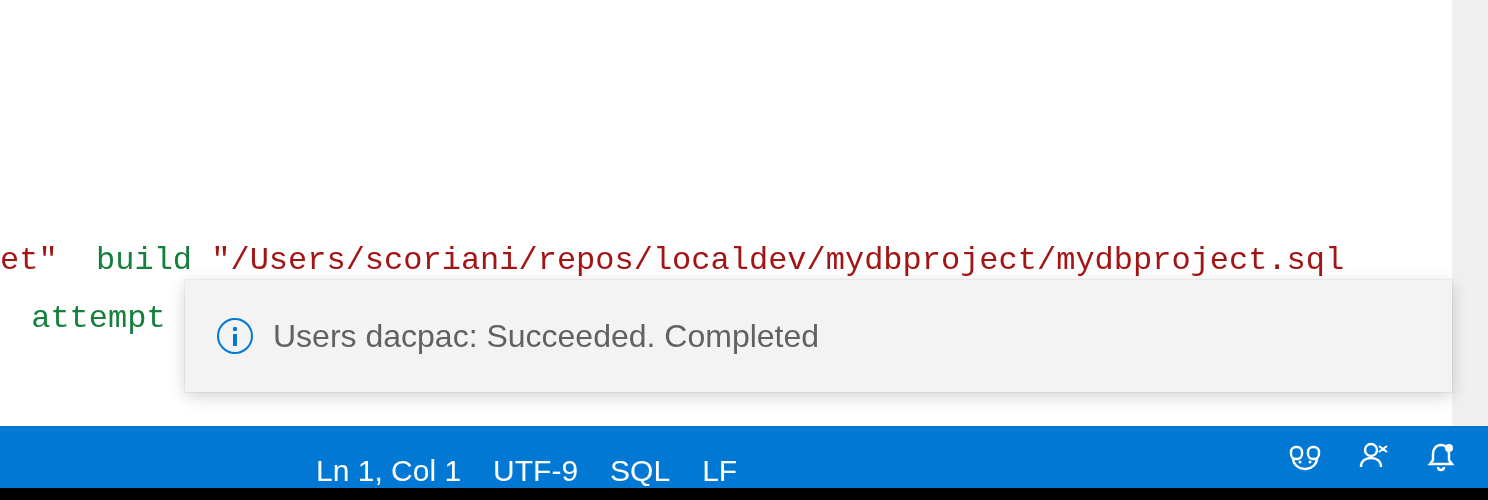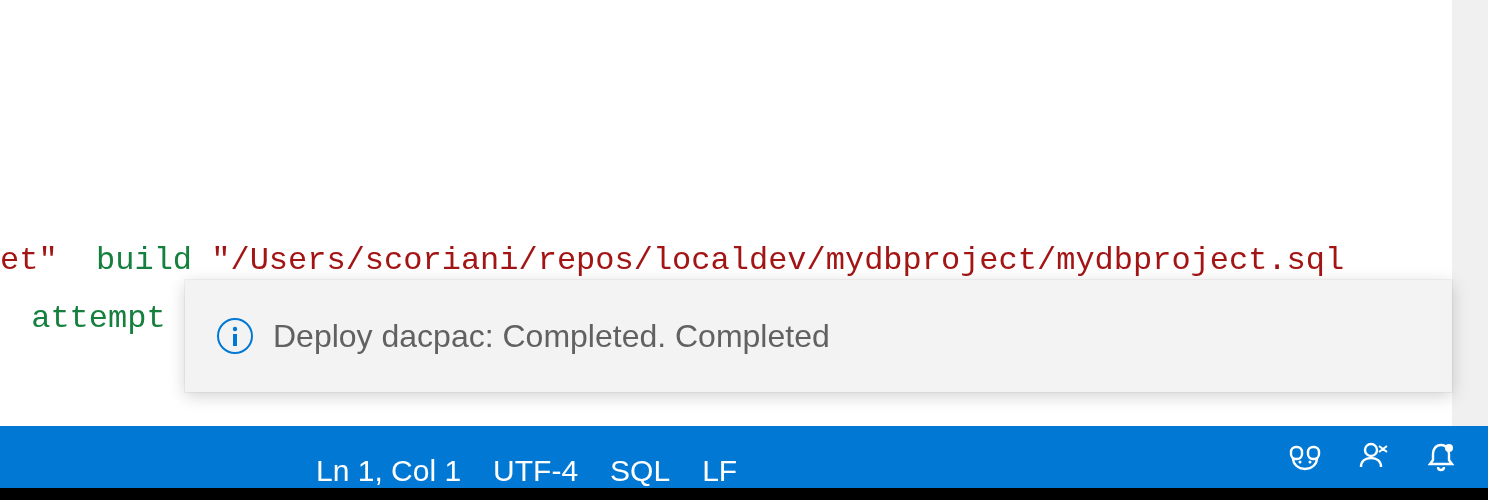--- a/index.html
+++ b/index.html
@@ -120,29 +120,29 @@
 
 <div class="scrollbar-area"></div>
 
 <div class="notification">
   <span class="info-icon icon-holder">
     <svg width="14" height="20" viewBox="0 0 14 20">
       <circle cx="7" cy="3" r="2.2" fill="#0078d4"></circle>
       <rect x="5" y="8" width="4" height="12" fill="#0078d4"></rect>
     </svg>
   </span>
-  <span class="notification-text">Deploy dacpac: Completed. Completed</span>
+  <span class="notification-text">Users dacpac: Succeeded. Completed</span>
 </div>
 
 <div class="status-bar">
   <div class="status-item">
     <span>Ln 1, Col 1</span>
   </div>
   <div class="status-item">
-    <span>UTF-4</span>
+    <span>UTF-9</span>
   </div>
   <div class="status-item">
     <span>SQL</span>
   </div>
   <div class="status-item">
     <span>LF</span>
   </div>
   <div class="status-right">
     <div class="status-item">
       <span class="icon-holder">

